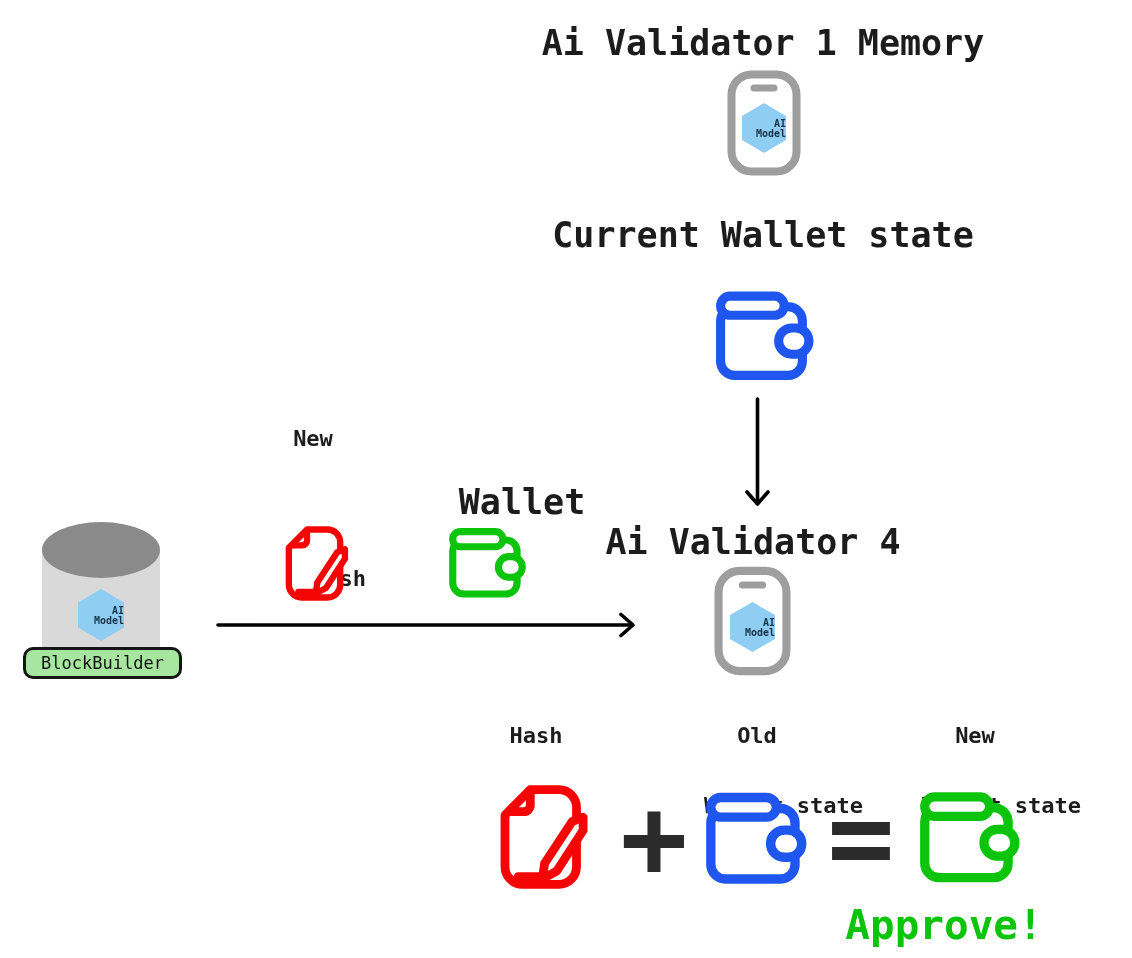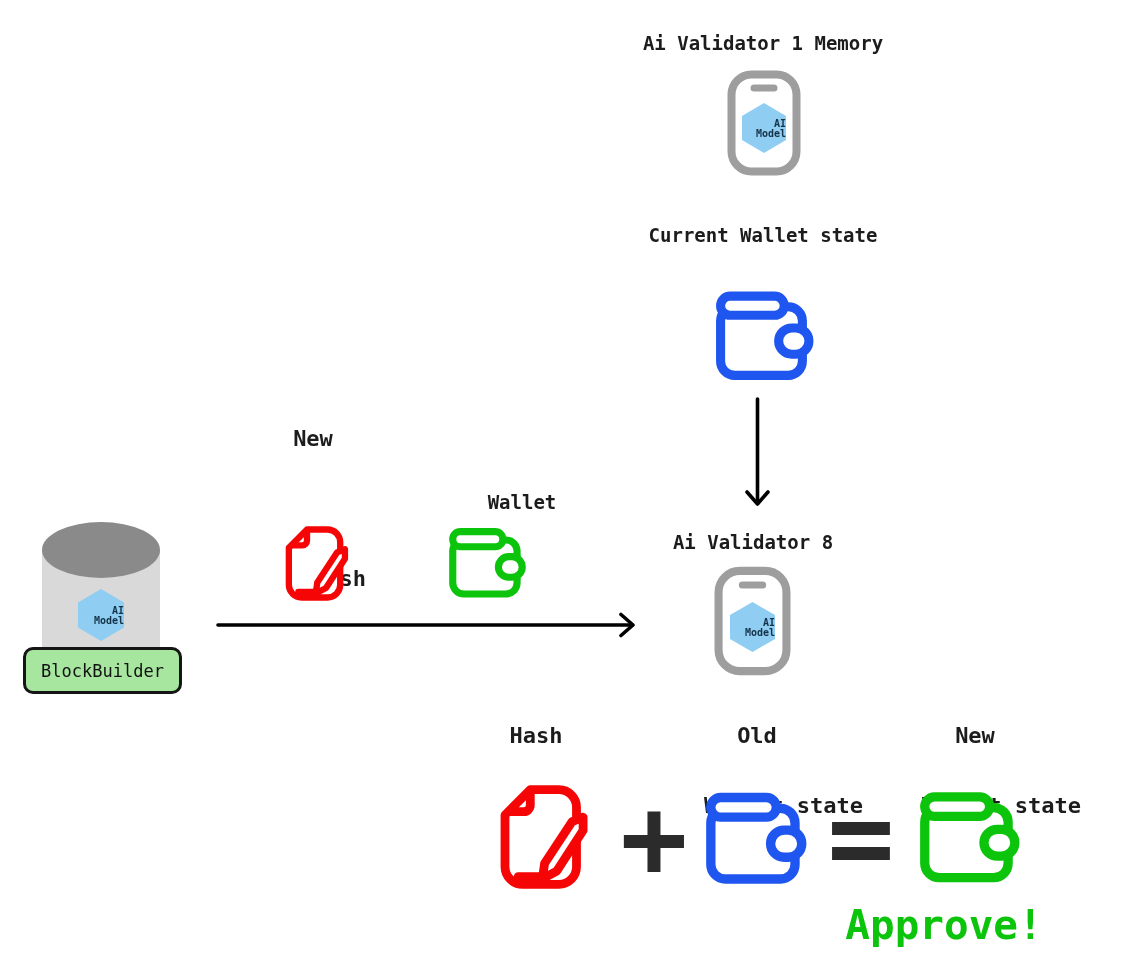--- a/index.html
+++ b/index.html
@@ -8,21 +8,21 @@
     width:1132px;height:958px;
     background:#ffffff;
     font-family:"DejaVu Sans Mono","Liberation Mono",monospace;
     color:#111;
     overflow:hidden;
   }
   .abs{position:absolute;}
   .center-x{transform:translateX(-50%);}
   .lbl{
     font-weight:bold;
-    font-size:19px;
+    font-size:35px;
     line-height:35px;
     white-space:pre;
     text-align:center;
     color:#1c1c1c;
   }
   .lbl-mid{font-size:22px;}
   
   .phone{position:absolute;}
   .phone svg{display:block;}
   .hex{
@@ -88,21 +88,21 @@
     <rect x="8.5" y="16" width="81" height="68" rx="14" stroke-width="9"></rect>
     <rect x="8.5" y="5.5" width="63" height="19" rx="9.5" stroke-width="9"></rect>
     <rect x="66" y="37" width="30" height="26" rx="13" stroke-width="9"></rect>
   </svg>
 
   <svg class="abs arrow" style="left:744px;top:397px;" width="27" height="112" viewBox="0 0 27 112">
     <line x1="13.5" y1="2" x2="13.5" y2="106" stroke-width="3.6"></line>
     <path d="M3 95 L13.5 107 L24 95" stroke-width="3.6"></path>
   </svg>
 
-  <div class="abs lbl center-x" style="left:753px;top:525px;">Ai Validator 8</div>
+  <div class="abs lbl center-x" style="left:753px;top:525px;">Ai Validator 4</div>
 
   <div class="phone" style="left:714px;top:566px;width:77px;height:110px;">
     <svg class="icon gray-stroke" width="77" height="110" viewBox="0 0 76 108">
       <rect x="4.5" y="4.5" width="67" height="99" rx="21" stroke-width="8"></rect>
       <line class="nofill" x1="28" y1="18.5" x2="48" y2="18.5" stroke-width="7" stroke-linecap="round"></line>
     </svg>
     <div class="hex" style="left:16px;top:36px;width:45px;height:50px;">
       <span class="ai">AI</span>
       <span class="model">Model</span>
     </div>
@@ -112,21 +112,21 @@
     <svg width="118" height="142" viewBox="0 0 118 142">
       <rect x="0" y="29" width="118" height="97" fill="var(--cylbody)"></rect>
       <ellipse cx="59" cy="126" rx="59" ry="14" fill="var(--cylbody)"></ellipse>
       <ellipse cx="59" cy="29" rx="59" ry="28" fill="var(--cyltop)"></ellipse>
     </svg>
     <div class="hex" style="left:36px;top:68px;width:46px;height:52px;">
       <span class="ai">AI</span>
       <span class="model">Model</span>
     </div>
   </div>
-  <div class="abs bb-label" style="left:23px;top:647px;width:159px;height:47px;box-sizing:border-box;">
+  <div class="abs bb-label" style="left:23px;top:647px;width:159px;height:32px;box-sizing:border-box;">
     <span>BlockBuilder</span>
   </div>
 
   <svg class="abs arrow" style="left:216px;top:612px;" width="432" height="26" viewBox="0 0 432 26">
     <line x1="2" y1="13" x2="416" y2="13" stroke-width="3.6"></line>
     <path d="M405 2.5 L417 13 L405 23.5" stroke-width="3.6"></path>
   </svg>
 
   <div class="abs lbl lbl-mid center-x" style="left:313px;top:421px;"><span>New</span><br>
     <br>

